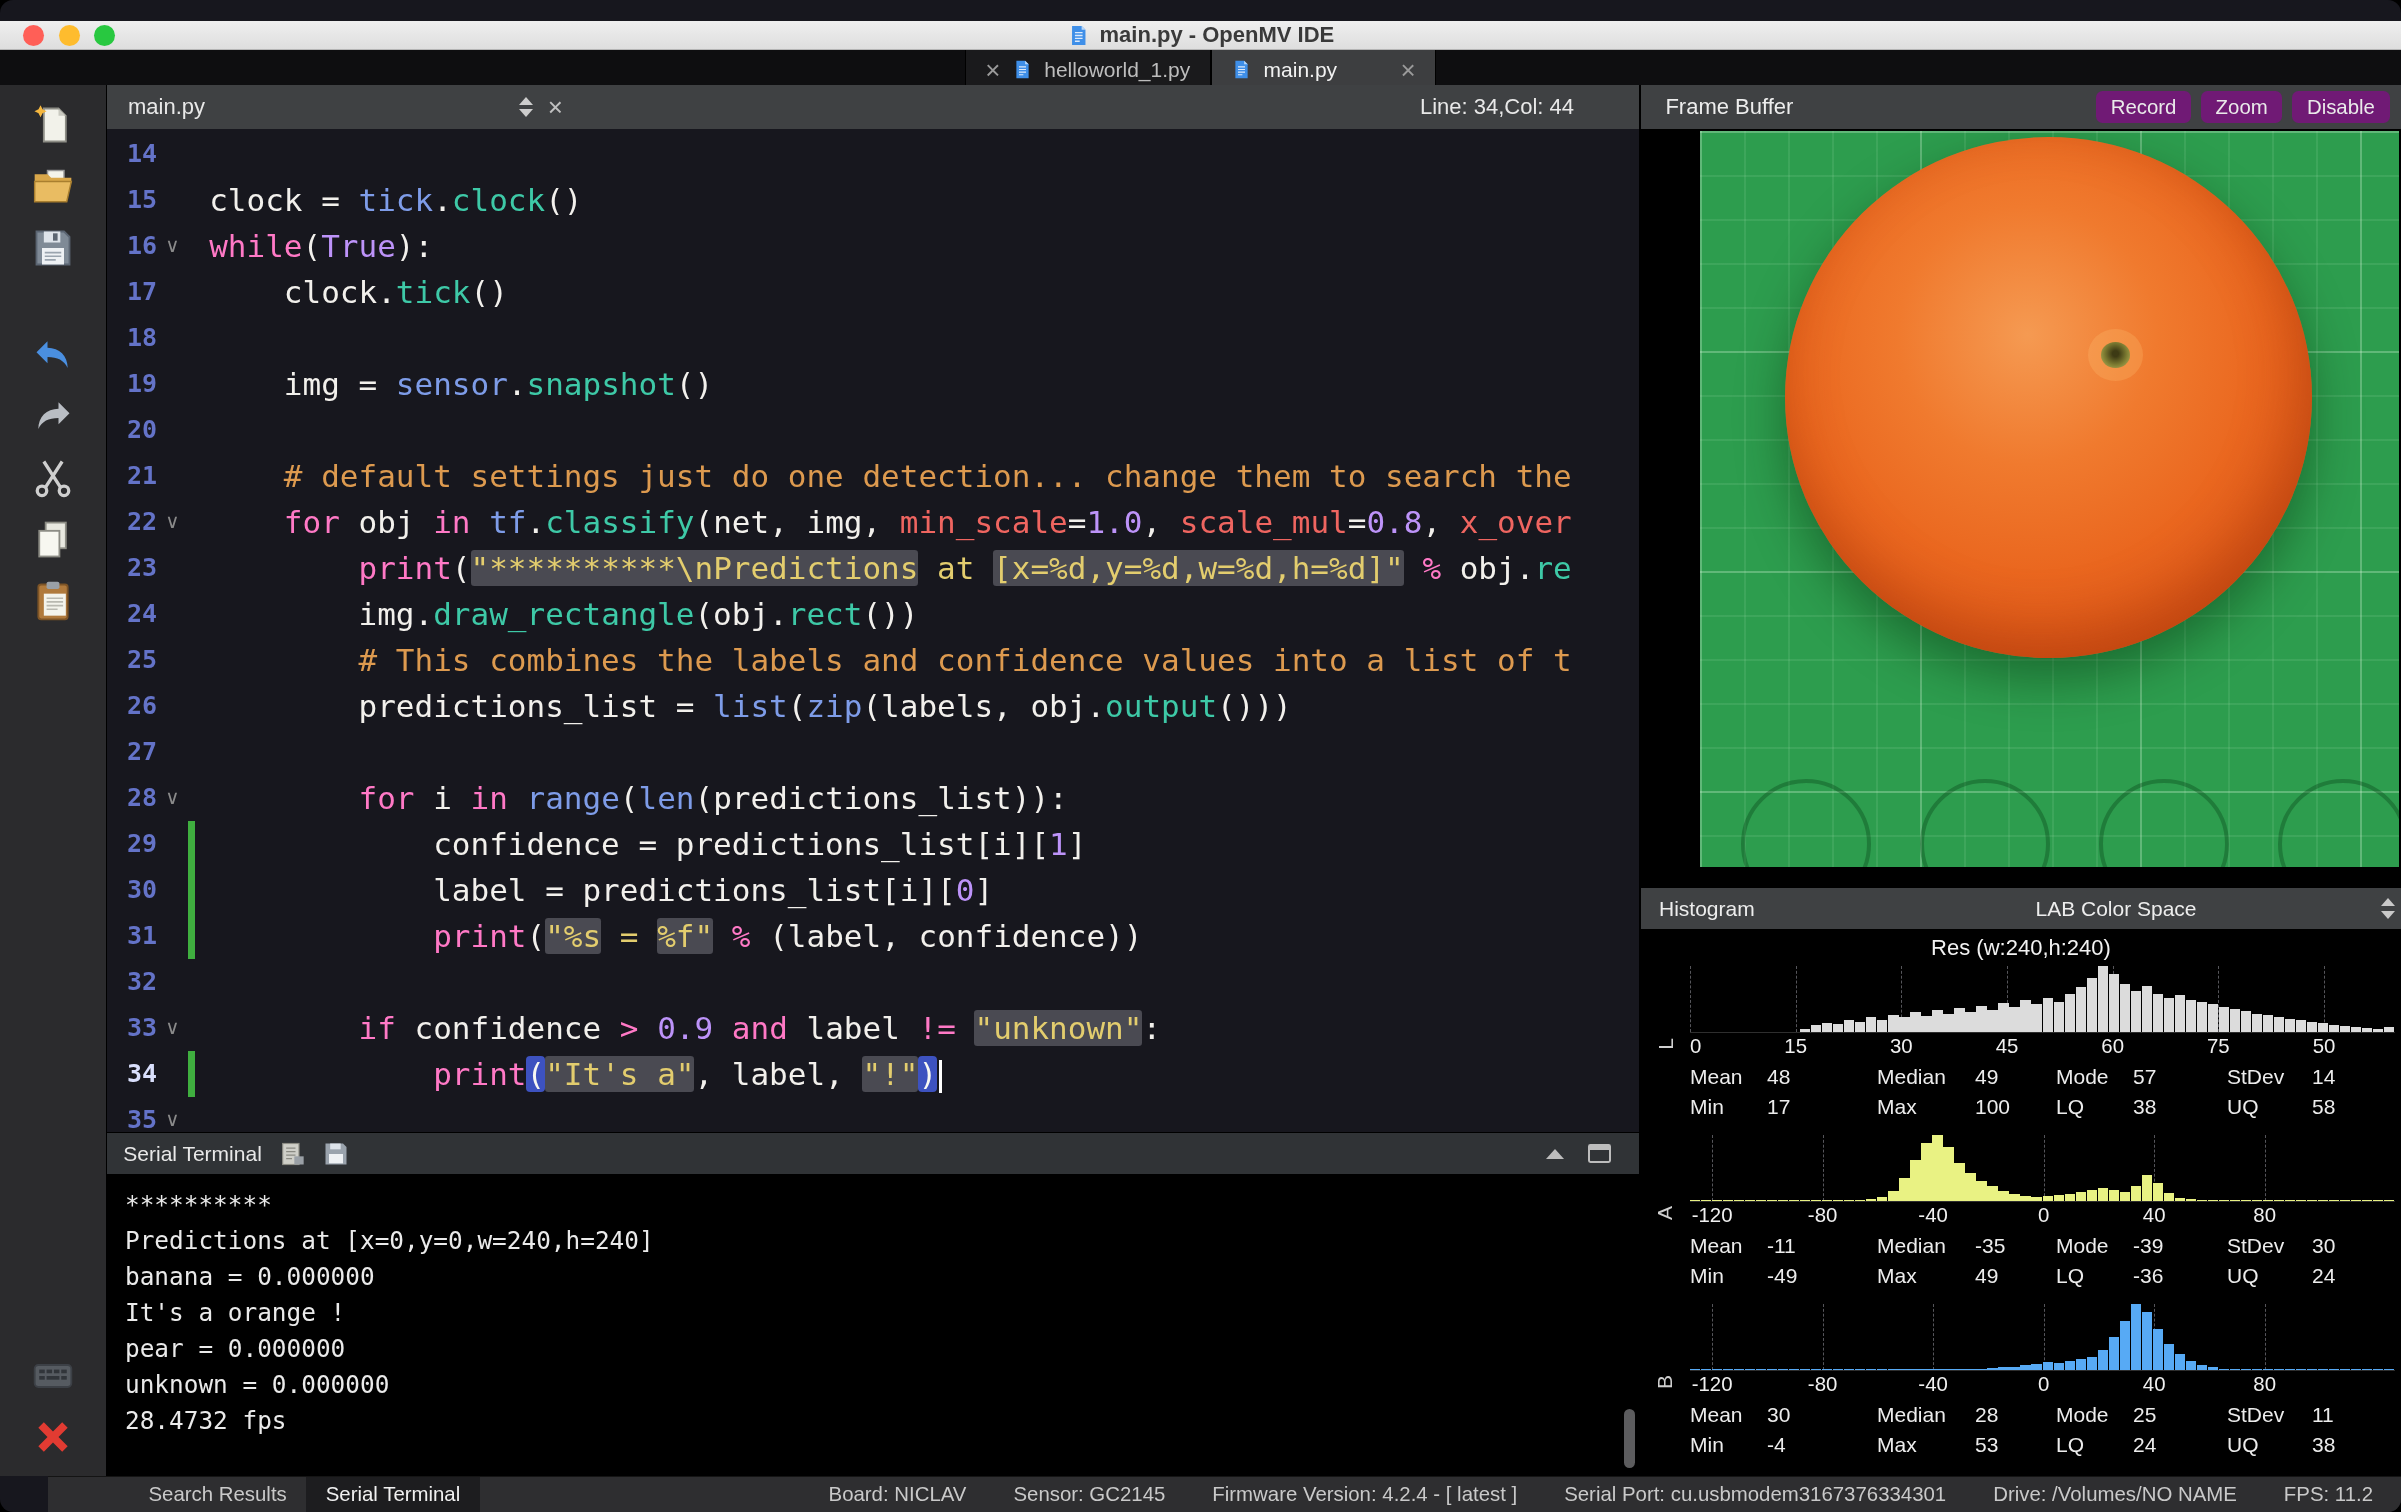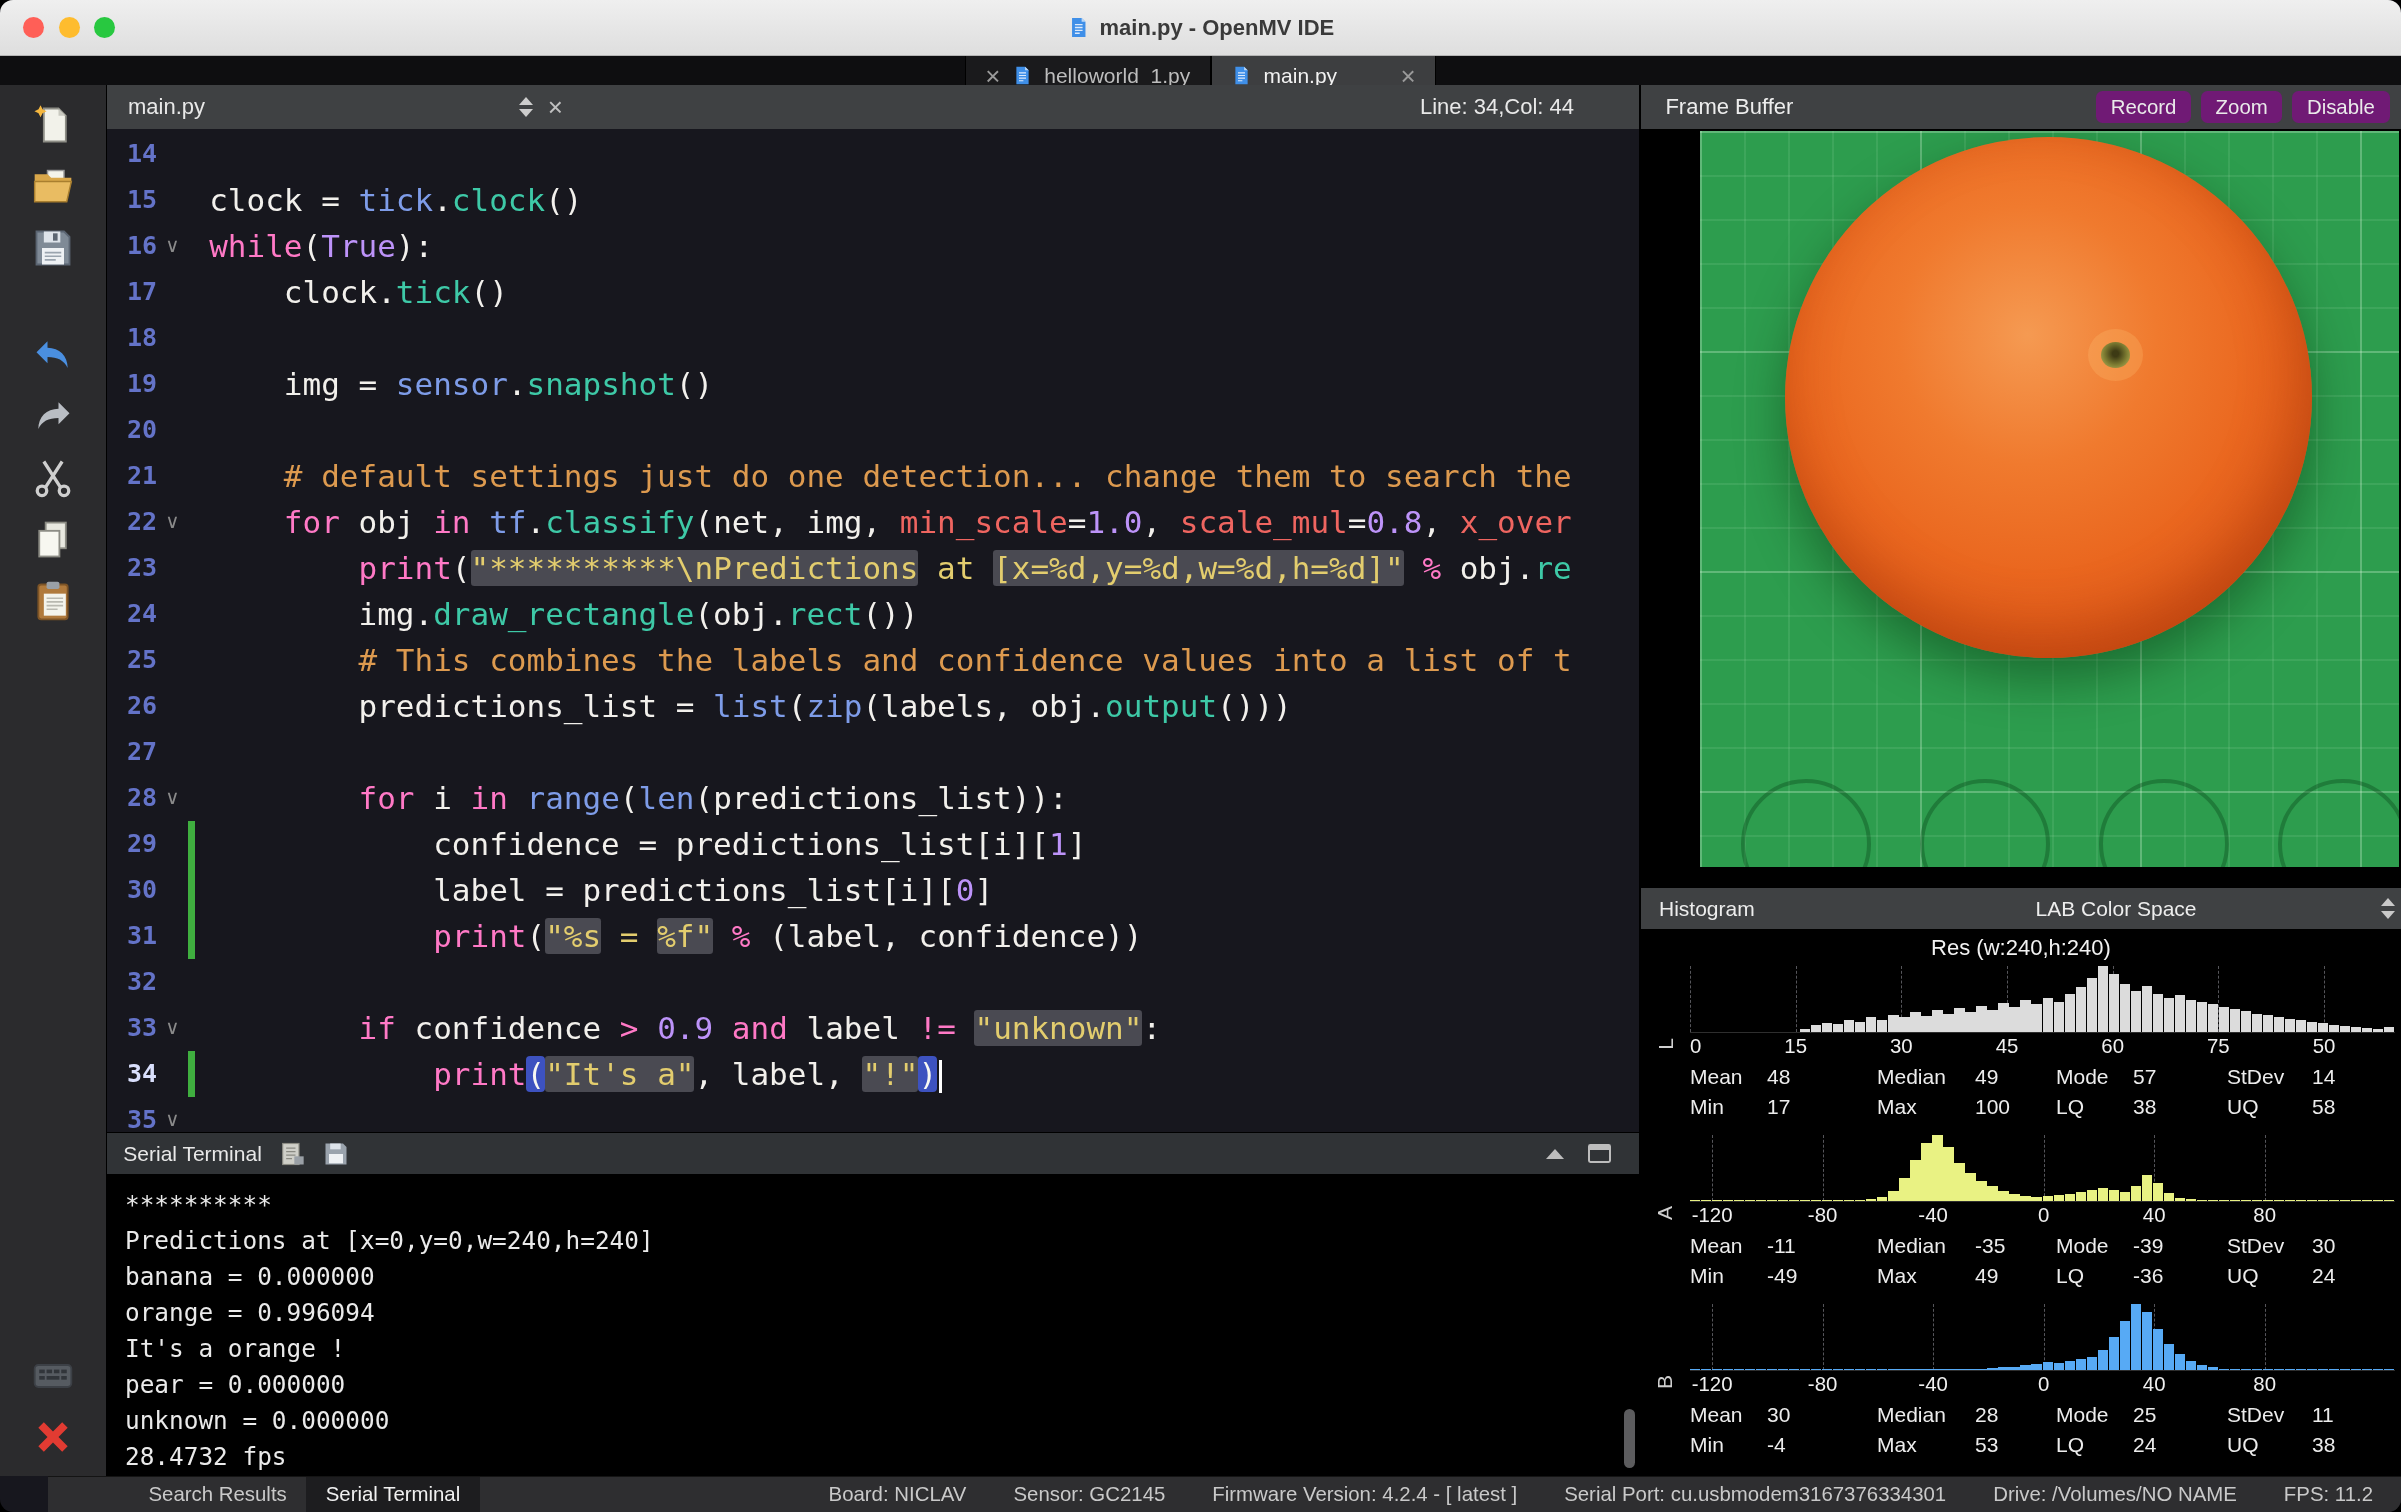--- a/index.html
+++ b/index.html
@@ -5,22 +5,22 @@
   * { box-sizing: border-box; }
   html,body { margin:0; padding:0; }
   body {
     width:2401px; height:1512px; background:#000;
     font-family:"Liberation Sans", sans-serif;
     position:relative; overflow:hidden;
   }
   .window { position:absolute; inset:0; border-radius:13px; overflow:hidden; background:#17171e; }
 
   
-  .titlebar { height:56px; background:linear-gradient(#efefef,#dedede); border-bottom:0.8px solid #b5b5b5;
-    display:flex; align-items:center; position:relative; }
+  .titlebar { height:29px; background:linear-gradient(#efefef,#dedede); border-bottom:0.8px solid #b5b5b5;
+    display:flex; align-items:center; position:relative;margin-top:21px; }
   .lights { display:flex; gap:14.7px; margin-left:23px; }
   .light { width:21px; height:21px; border-radius:50%; }
   .light.red { background:#ff5f57; } .light.yellow { background:#febc2e; } .light.green { background:#28c840; }
   .title { position:absolute; left:50%; transform:translateX(-50%); display:flex; align-items:center; gap:9.8px;
     font-size:22px; font-weight:bold; color:#3a3a3a; }
 
   
   .tabbar { height:39px; background:#0e0e10; display:flex; justify-content:center; align-items:stretch; }
   .tab { display:flex; align-items:center; gap:11.4px; padding:0 19.5px; font-size:21px; color:#bdbdbd;
     background:#1a1a1c; border-right:1.6px solid #000; border-left:1.6px solid #000; }
@@ -432,21 +432,20 @@
         <div class="sh-right">
           <div class="chev-up"></div>
           <div class="detach"></div>
         </div>
       </div>
       <div class="serial-body">
         <div>
             <div class="tline">**********</div>
             <div class="tline">Predictions at [x=0,y=0,w=240,h=240]</div>
             <div class="tline">banana = 0.000000</div>
-            <div class="tline">orange = 0.996094</div>
             <div class="tline">It's a orange !</div>
             <div class="tline">pear = 0.000000</div>
             <div class="tline">unknown = 0.000000</div>
             <div class="tline">28.4732 fps</div>
           </div>
         <div class="term-scroll"></div>
       </div>
     </div>
 
     <div class="right">

